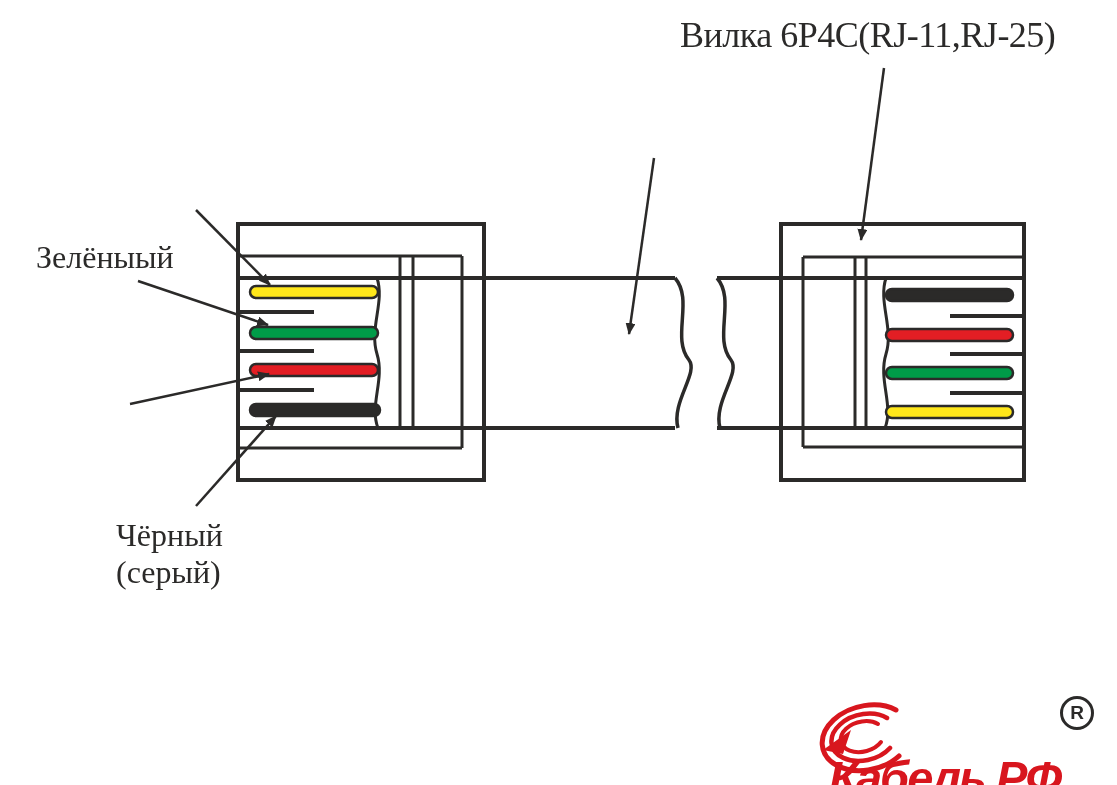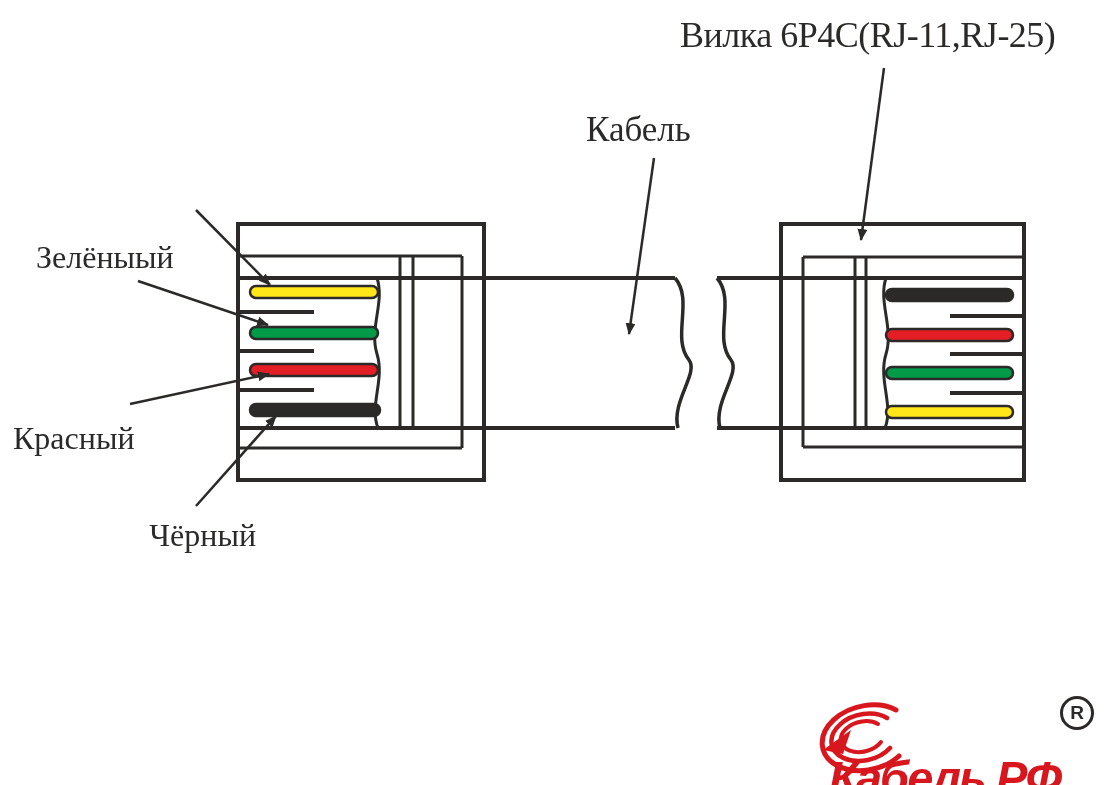--- a/index.html
+++ b/index.html
@@ -8,21 +8,21 @@
     font-family:"Liberation Serif", serif;color:#2b2a29;
   }
   .stage{position:relative;width:1117px;height:785px;}
   svg.diagram{position:absolute;left:0;top:0;}
   .lbl{position:absolute;white-space:nowrap;color:#2b2a29;}
   .lbl-title{left:680px;top:14px;font-size:36px;letter-spacing:-0.5px;}
   .lbl-cable{left:586px;top:110px;font-size:35px;}
   .lbl-yellow{left:166px;top:169px;font-size:32px;}
   .lbl-green{left:36px;top:239px;font-size:32px;text-align:center;}
   .lbl-red{left:13px;top:420px;font-size:32px;}
-  .lbl-black{left:116px;top:517px;width:140px;font-size:32px;line-height:37px;text-align:right;white-space:normal;}
+  .lbl-black{left:116px;top:517px;width:140px;font-size:32px;line-height:37px;text-align:left;white-space:normal;}
   
   .logo{position:absolute;left:795px;top:692px;width:300px;height:88px;}
   .logo-swirl{position:absolute;left:0;top:4px;}
   .logo-text{
     position:absolute;left:34px;top:14px;
     font-family:"Liberation Sans", sans-serif;
     font-weight:bold;font-style:italic;
     font-size:47px;letter-spacing:-2px;white-space:nowrap;margin-top:44px;
   }
   .reg-mark{
@@ -101,25 +101,24 @@
       <line x1="196" y1="210" x2="270" y2="285" marker-end="url(#arw)"></line>
       <line x1="138" y1="281" x2="268" y2="325" marker-end="url(#arw)"></line>
       <line x1="130" y1="404" x2="269" y2="374" marker-end="url(#arw)"></line>
       <line x1="196" y1="506" x2="276" y2="416" marker-end="url(#arw)"></line>
       <line x1="654" y1="158" x2="629" y2="334" marker-end="url(#arw)"></line>
       <line x1="884" y1="68" x2="861" y2="240" marker-end="url(#arw)"></line>
     </g>
   </svg>
 
   <div class="lbl lbl-title">Вилка 6P4C(RJ-11,RJ-25)</div>
-  <div class="lbl lbl-cable">Кабель</div>
   <div class="lbl lbl-green">Зелёныый</div>
-  <div class="lbl lbl-red">Красный</div>
   <div class="lbl lbl-black">
     <span>Чёрный</span><br>
+    <span>(серый)</span>
   </div>
 
   <div class="logo">
     <svg class="logo-swirl" width="120" height="84" viewBox="0 0 120 84" fill="none" stroke-linecap="round">
       <path d="M101,14 A45,32 -14 1 0 104,60" stroke-width="5" stroke="#d8161e"></path>
       <path d="M92,22 A33,23 -14 1 0 95,52" stroke-width="4.5" stroke="#d8161e"></path>
       <path d="M83,28 A22,15 -14 1 0 86,46" stroke-width="4" stroke="#d8161e"></path>
       <path d="M28,54 L56,34 L48,58 Z" stroke="none" fill="#d8161e"></path>
     </svg>
     <div class="logo-text" style="color: rgb(216, 22, 30);">Кабель.РФ</div>

